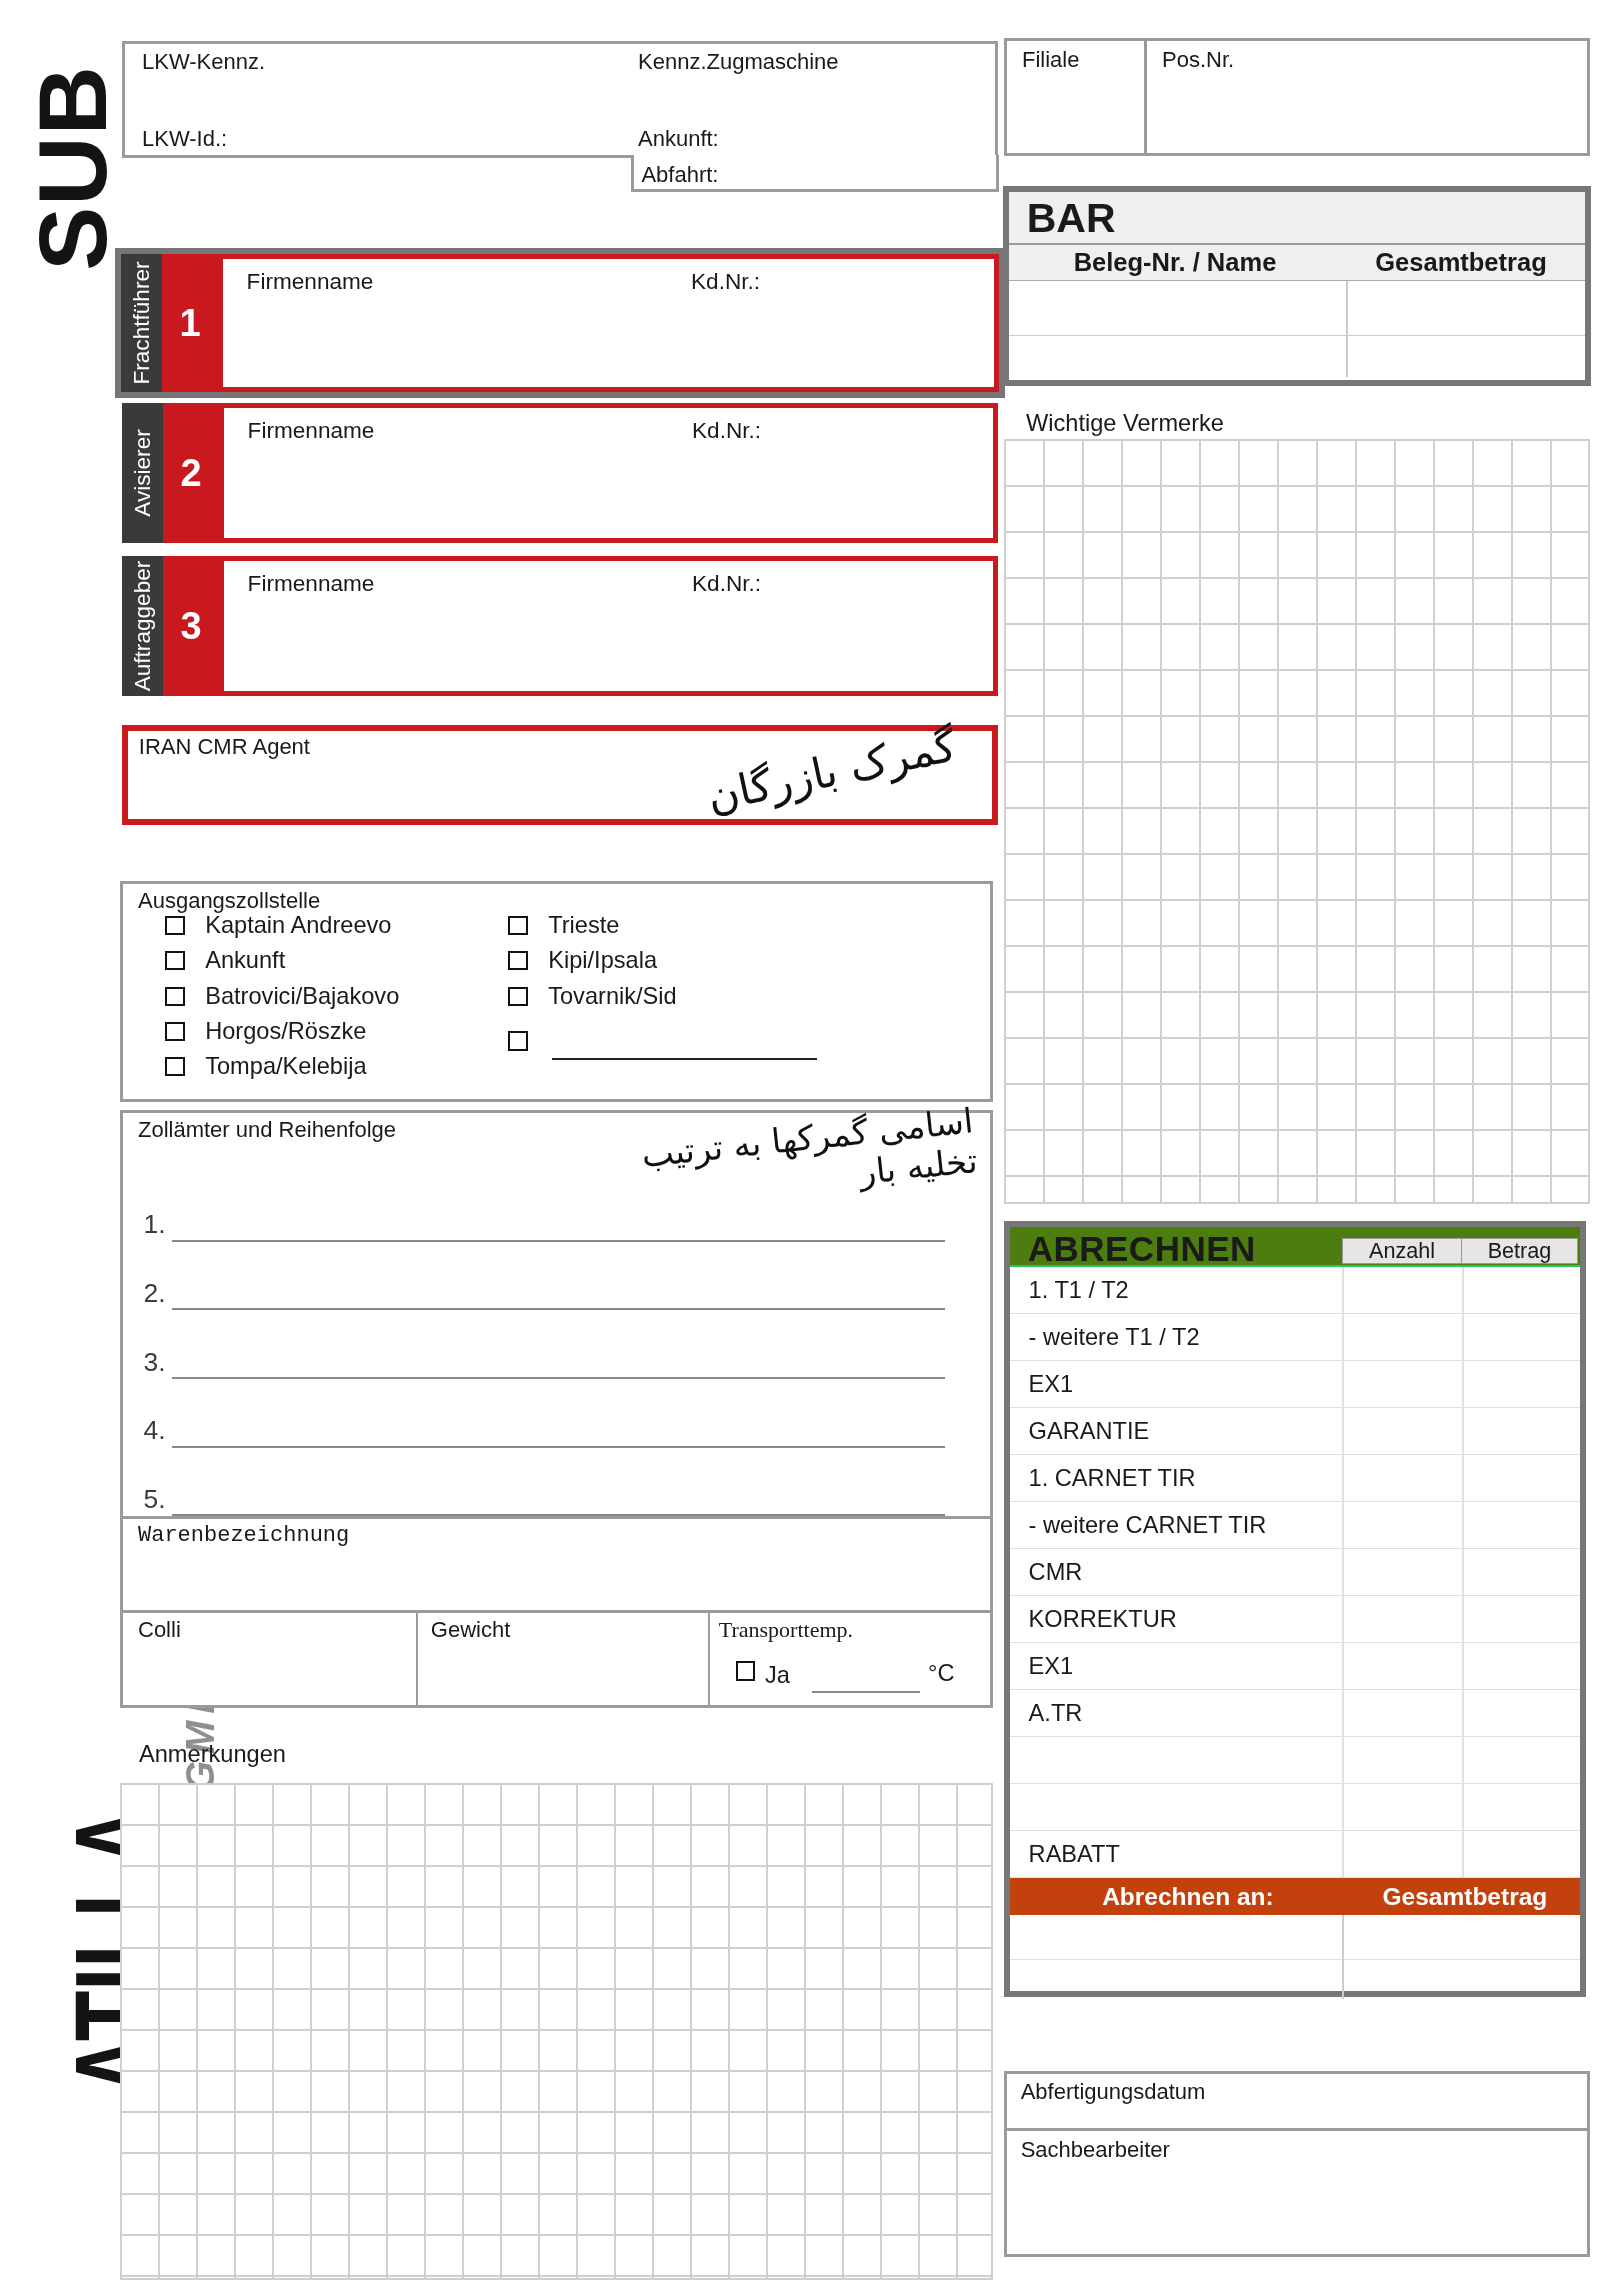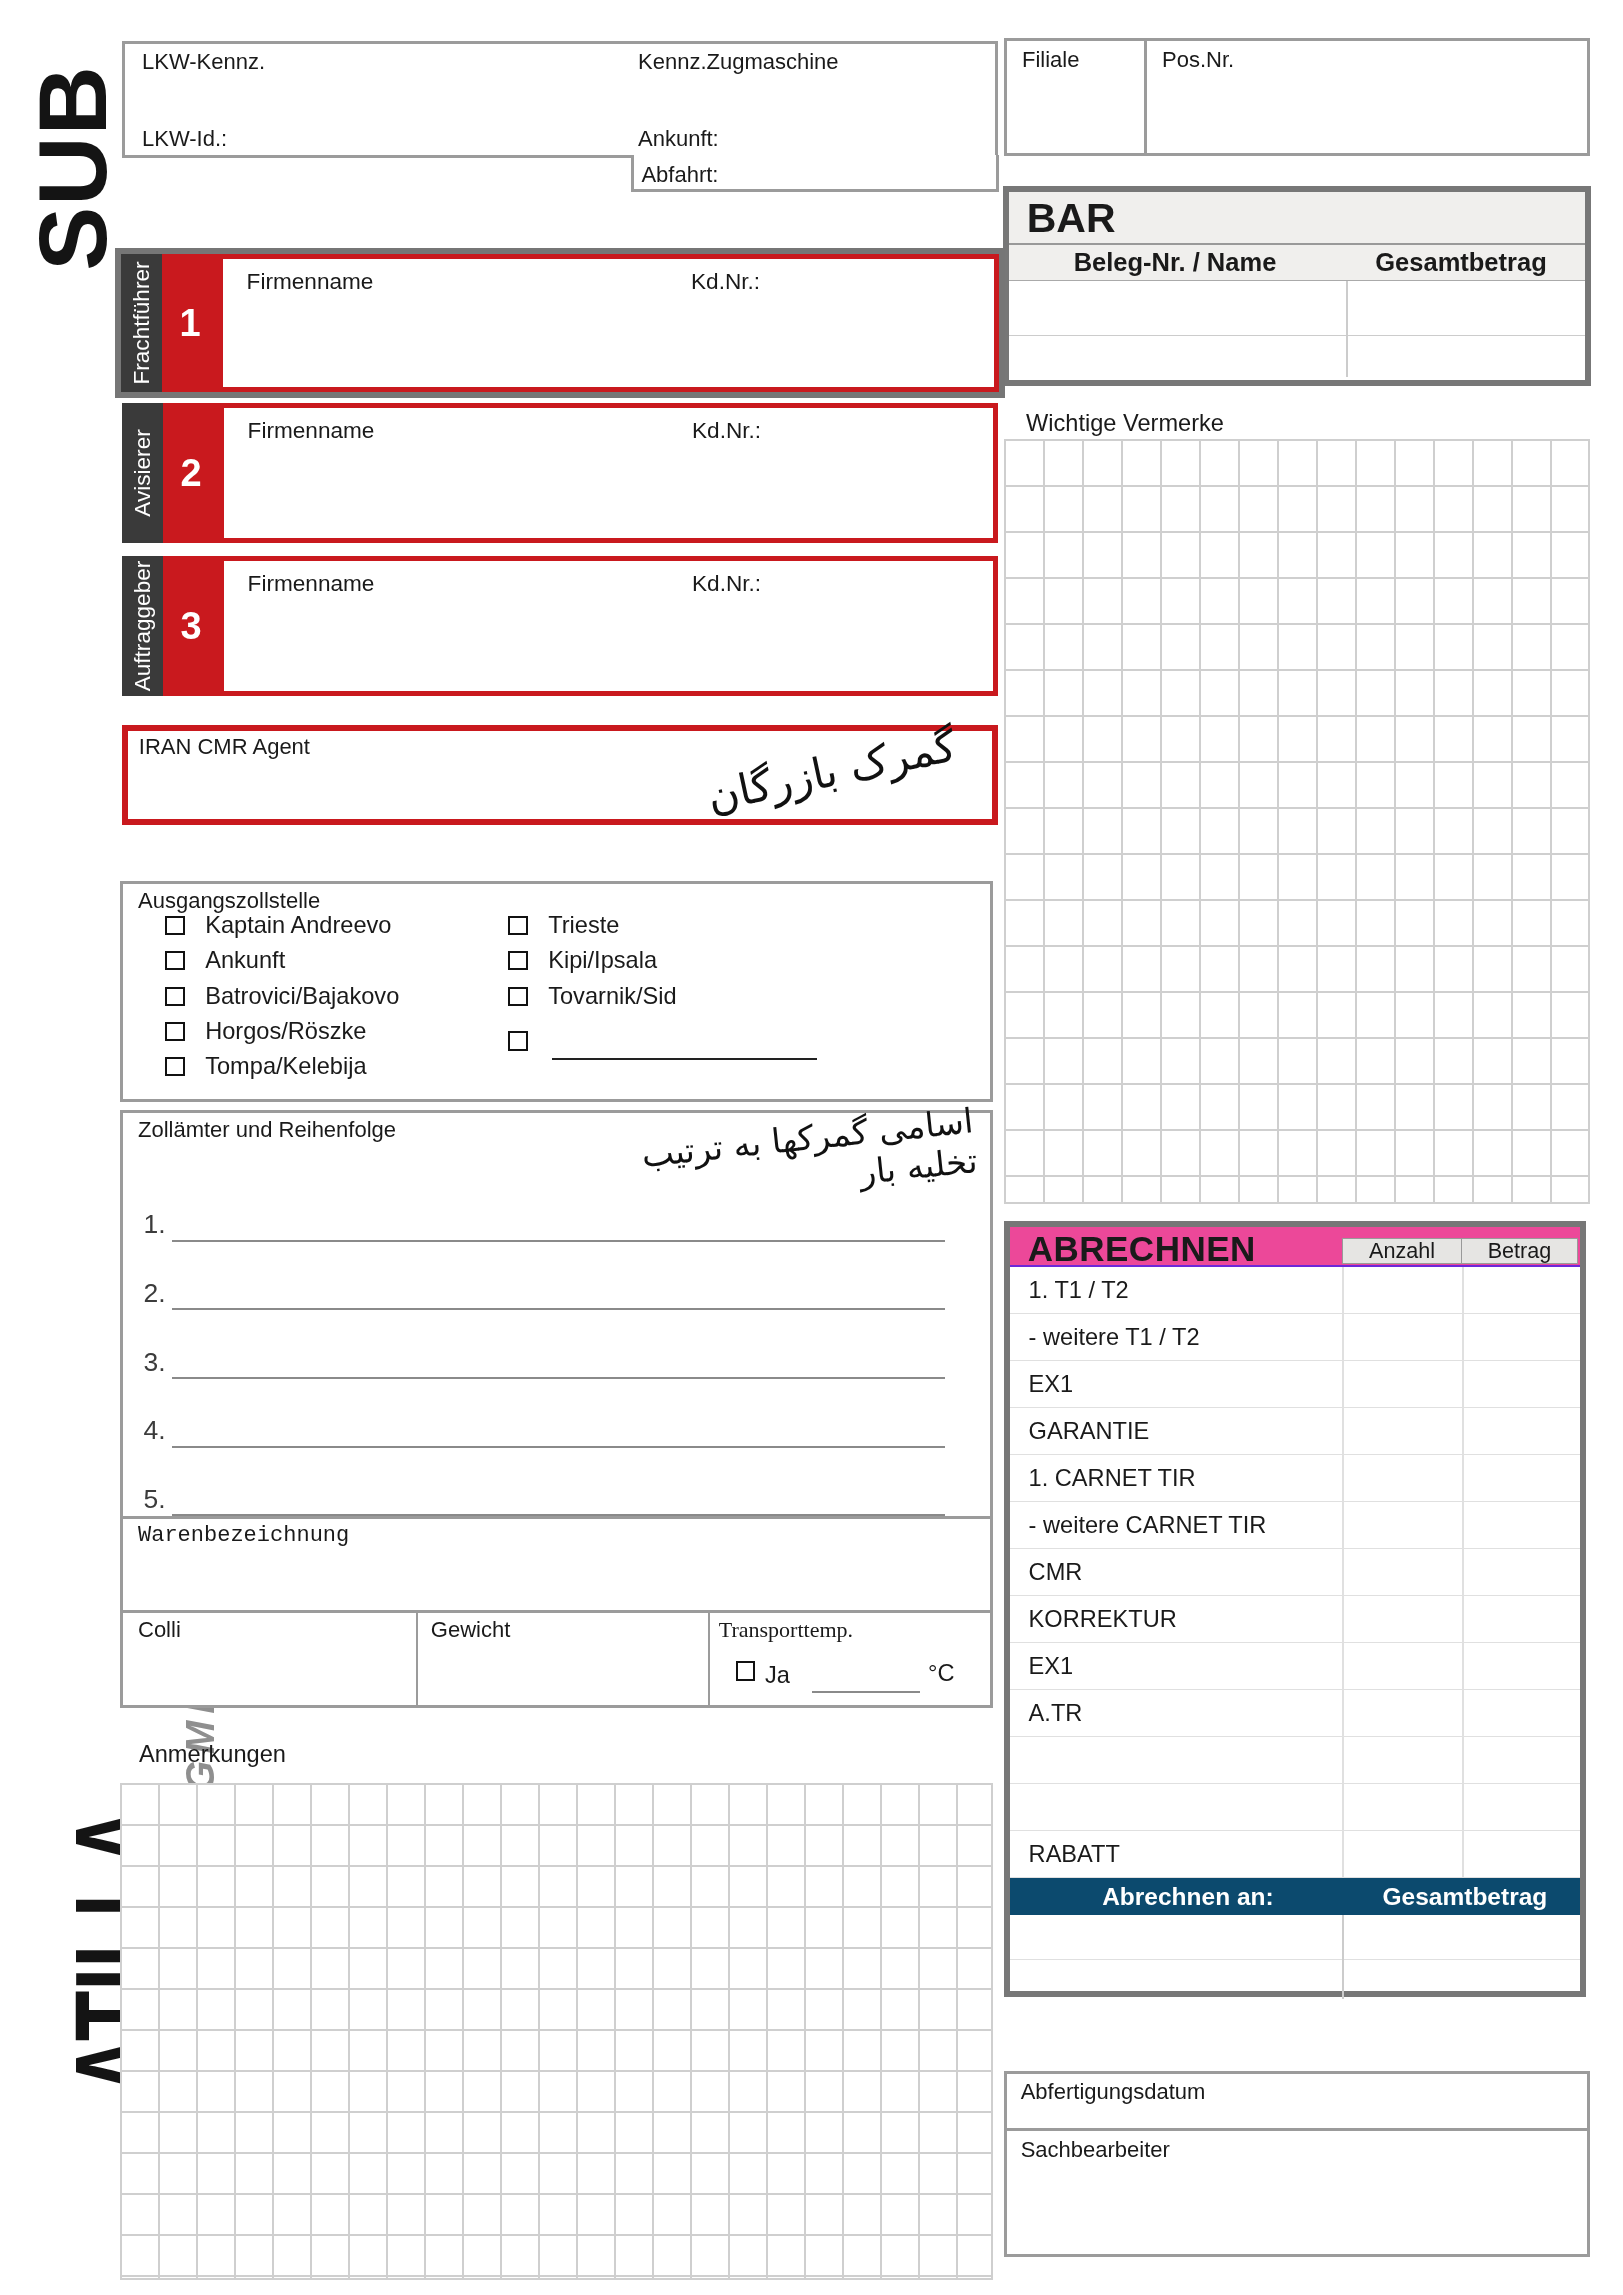--- a/index.html
+++ b/index.html
@@ -34,21 +34,21 @@
         linear-gradient(90deg,#cfcfcf 2px,transparent 2px);
         border-right:2px solid #cfcfcf;border-bottom:2px solid #cfcfcf;box-sizing:border-box;background-color:#fff;}
   
   .barhead{background:#f0efed;border-bottom:2px solid #999;position:relative;}
   .barsub{background:#f0efed;border-bottom:1.5px solid #aaa;display:flex;align-items:center;}
   .barsub span{font-weight:bold;font-size:25.5px;text-align:center;}
   
   .abr-row{position:relative;height:47px;border-bottom:1.5px solid #e0e0e0;box-sizing:border-box;}
   .abr-row .rl{position:absolute;left:18.6px;top:50%;transform:translateY(-50%);font-size:23.6px;white-space:nowrap;}
   .vline{position:absolute;top:0;bottom:0;width:1.5px;background:#e0e0e0;}
-  .redbar{background:#0c4a6e;color:#fff;display:flex;align-items:center;height:37px;padding-left:16px;}
+  .redbar{background:#c2410c;color:#fff;display:flex;align-items:center;height:37px;padding-left:16px;}
   .redbar span{font-weight:bold;font-size:24.5px;text-align:center;}
   .hand{font-family:"DejaVu Sans","Liberation Sans",sans-serif;direction:rtl;color:#111;}
   .underline{position:absolute;height:2px;background:#555;}
   .numline{position:absolute;height:2px;background:#8a8a8a;}
   .num{position:absolute;font-size:26.5px;color:#3c3c3c;}
 </style>
 </head>
 <body>
 
 <div class="page">
@@ -212,21 +212,21 @@
   </div>
 
   <div class="abs lbl" style="left:139px;top:1741px;font-size:23.6px;">Anmerkungen</div>
   <div class="abs grid" style="left:120px;top:1783px;width:873px;height:497px;background-size:38px 41px;"></div>
 
   <div class="abs lbl" style="left:1026px;top:410px;font-size:23.6px;">Wichtige Vermerke</div>
   <div class="abs grid" style="left:1004px;top:439px;width:586px;height:765px;background-size:39px 46px;"></div>
 
   <div class="abs thick" style="left:1004px;top:1221px;width:582px;height:776px;">
 
-    <div style="position:relative;height:38px;background:#ec4899;border-bottom:2px solid #6d28d9;">
+    <div style="position:relative;height:38px;background:#4d7c0f;border-bottom:2px solid #22c55e;">
       <span style="position:absolute;left:17.7px;top:2px;font-size:35px;font-weight:bold;letter-spacing:0.5px;">ABRECHNEN</span>
       <span style="position:absolute;left:332px;top:11.3px;width:120px;height:25.5px;background:#e6e5e3;border:1.5px solid #999;box-sizing:border-box;text-align:center;font-size:21.6px;line-height:23.6px;">Anzahl</span>
       <span style="position:absolute;left:452px;top:11.3px;width:116px;height:25.5px;background:#e6e5e3;border:1.5px solid #999;border-left:none;box-sizing:border-box;text-align:center;font-size:21.6px;line-height:23.6px;">Betrag</span>
     </div>
 
     <div style="position:relative;">
       <div class="vline" style="left:332px;"></div>
       <div class="vline" style="left:452px;"></div>
       <div class="abr-row">
           <span class="rl">1. T1 / T2</span>

